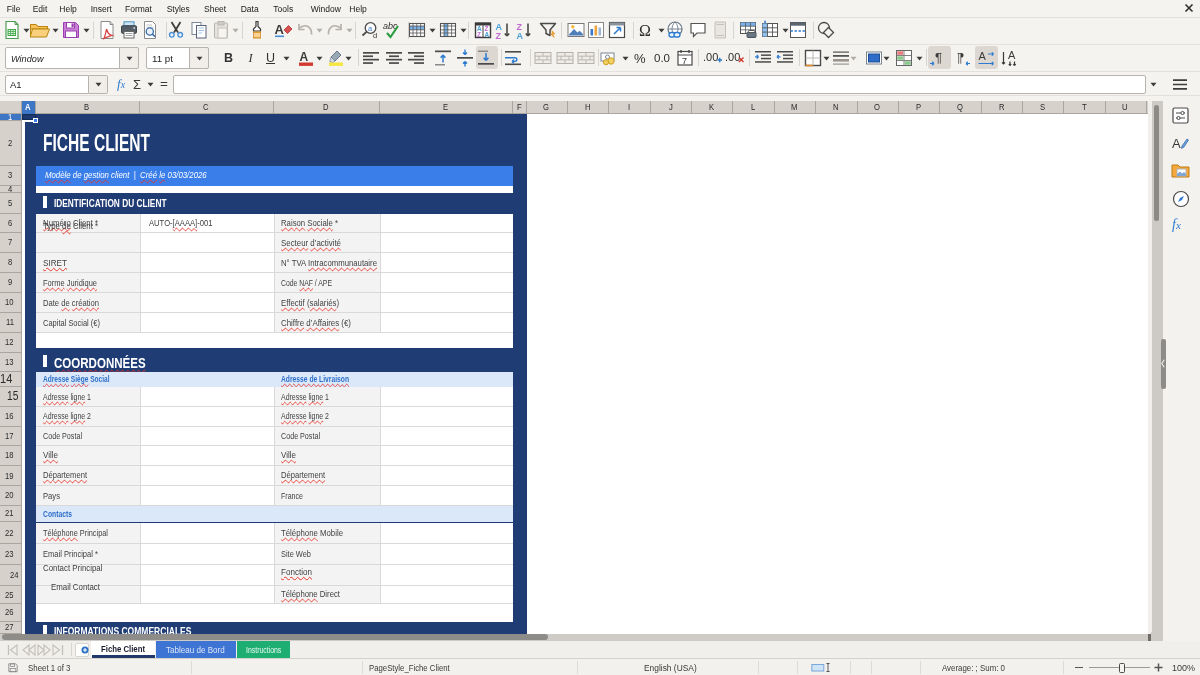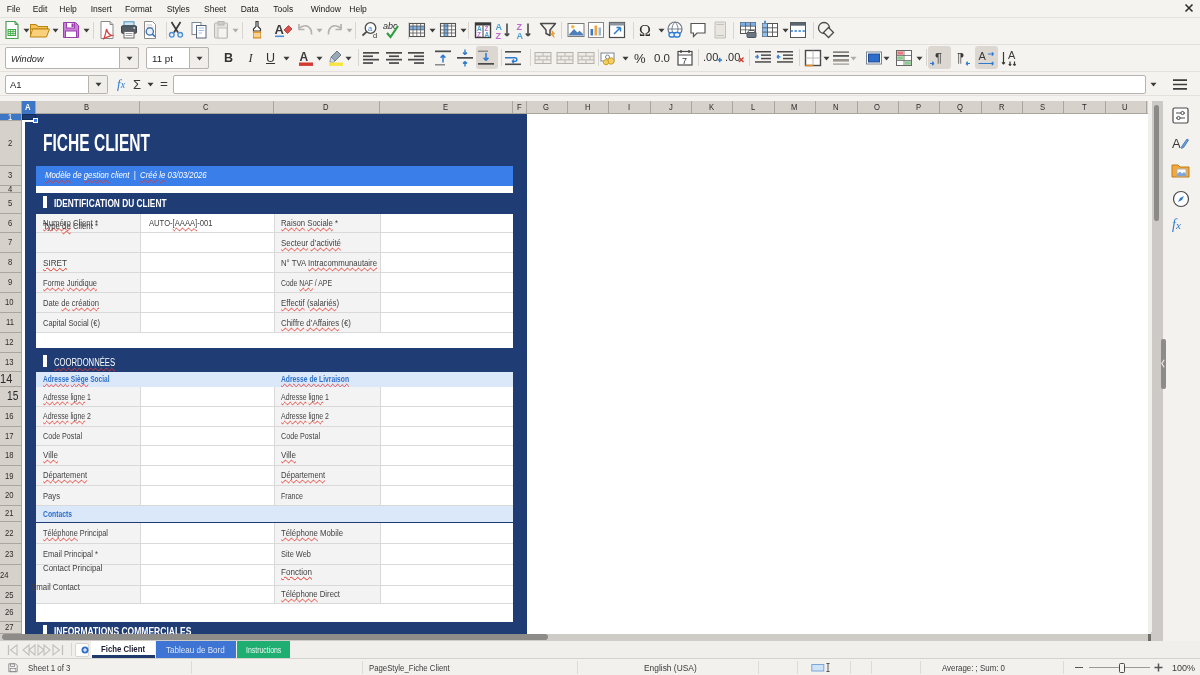--- a/index.html
+++ b/index.html
@@ -480,21 +480,21 @@
 <div class="a" style="left:0;top:372.2px;width:21.5px;height:15.1px;border-bottom:1px solid #aaa69f;border-right:1px solid #aaa69f;color:#2b2b2b;font-size:13px;text-align:left;line-height:14px"><span class="t" style="transform:scaleX(.85)">14</span></div>
 <div class="a" style="left:0;top:387.3px;width:21.5px;height:19.7px;border-bottom:1px solid #aaa69f;border-right:1px solid #aaa69f;color:#2b2b2b;font-size:12px;text-align:right;line-height:19px"><span class="t" style="transform:scaleX(.85)">15</span></div>
 <div class="a" style="left:0;top:407px;width:21.5px;height:19.5px;border-bottom:1px solid #aaa69f;border-right:1px solid #aaa69f;color:#2b2b2b;font-size:9px;text-align:center;line-height:18px"><span class="t" style="transform:scaleX(.85)">16</span></div>
 <div class="a" style="left:0;top:426.5px;width:21.5px;height:19.5px;border-bottom:1px solid #aaa69f;border-right:1px solid #aaa69f;color:#2b2b2b;font-size:9px;text-align:center;line-height:18px"><span class="t" style="transform:scaleX(.85)">17</span></div>
 <div class="a" style="left:0;top:446px;width:21.5px;height:19.5px;border-bottom:1px solid #aaa69f;border-right:1px solid #aaa69f;color:#2b2b2b;font-size:9px;text-align:center;line-height:18px"><span class="t" style="transform:scaleX(.85)">18</span></div>
 <div class="a" style="left:0;top:465.5px;width:21.5px;height:20.8px;border-bottom:1px solid #aaa69f;border-right:1px solid #aaa69f;color:#2b2b2b;font-size:9px;text-align:center;line-height:20px"><span class="t" style="transform:scaleX(.85)">19</span></div>
 <div class="a" style="left:0;top:486.3px;width:21.5px;height:20.0px;border-bottom:1px solid #aaa69f;border-right:1px solid #aaa69f;color:#2b2b2b;font-size:9px;text-align:center;line-height:19px"><span class="t" style="transform:scaleX(.85)">20</span></div>
 <div class="a" style="left:0;top:506.3px;width:21.5px;height:16.2px;border-bottom:1px solid #aaa69f;border-right:1px solid #aaa69f;color:#2b2b2b;font-size:9px;text-align:center;line-height:15px"><span class="t" style="transform:scaleX(.85)">21</span></div>
 <div class="a" style="left:0;top:522.5px;width:21.5px;height:21.0px;border-bottom:1px solid #aaa69f;border-right:1px solid #aaa69f;color:#2b2b2b;font-size:9px;text-align:center;line-height:20px"><span class="t" style="transform:scaleX(.85)">22</span></div>
 <div class="a" style="left:0;top:543.5px;width:21.5px;height:21.5px;border-bottom:1px solid #aaa69f;border-right:1px solid #aaa69f;color:#2b2b2b;font-size:9px;text-align:center;line-height:20px"><span class="t" style="transform:scaleX(.85)">23</span></div>
-<div class="a" style="left:0;top:565px;width:21.5px;height:20.5px;border-bottom:1px solid #aaa69f;border-right:1px solid #aaa69f;color:#2b2b2b;font-size:9px;text-align:left;line-height:20px"><span class="t" style="transform:scaleX(.85)">24</span></div>
+<div class="a" style="left:0;top:565px;width:21.5px;height:20.5px;border-bottom:1px solid #aaa69f;border-right:1px solid #aaa69f;color:#2b2b2b;font-size:9px;text-align:right;line-height:20px"><span class="t" style="transform:scaleX(.85)">24</span></div>
 <div class="a" style="left:0;top:585.5px;width:21.5px;height:18.5px;border-bottom:1px solid #aaa69f;border-right:1px solid #aaa69f;color:#2b2b2b;font-size:9px;text-align:center;line-height:18px"><span class="t" style="transform:scaleX(.85)">25</span></div>
 <div class="a" style="left:0;top:604px;width:21.5px;height:18.0px;border-bottom:1px solid #aaa69f;border-right:1px solid #aaa69f;color:#2b2b2b;font-size:9px;text-align:center;line-height:17px"><span class="t" style="transform:scaleX(.85)">26</span></div>
 <div class="a" style="left:0;top:622px;width:21.5px;height:12.0px;border-bottom:1px solid #aaa69f;border-right:1px solid #aaa69f;color:#2b2b2b;font-size:9px;text-align:center;line-height:11px"><span class="t" style="transform:scaleX(.85)">27</span></div>
 <div class="a" style="left:21.5px;top:114px;width:1126.5px;height:520px;background:#fff;overflow:hidden" id="grid">
 <div class="a" style="left:3.6999999999999993px;top:0;width:502.2px;height:520px;background:#1f3c74"></div>
 <div class="a" style="left:21.0px;top:18.19999999999999px;font-size:24px;font-weight:bold;color:#fff;line-height:22px"><span class="t" style="transform: scaleX(0.6472);">FICHE CLIENT</span></div>
 <div class="a" style="left:14.200000000000003px;top:52px;width:477.3px;height:20.30000000000001px;background:#3a7eea"></div>
 <div class="a" style="left:23.799999999999997px;top:56.30000000000001px;font-size:9.3px;font-style:italic;color:#fff"><span class="t" style="transform: scaleX(0.8414);"><span class="sq">Modèle</span> de <span class="sq">gestion</span> client&nbsp;&nbsp;|&nbsp;&nbsp;<span class="sq">Créé</span> <span class="sq">le</span> 03/03/2026</span></div>
 <div class="a" style="left:14.200000000000003px;top:72.30000000000001px;width:477.3px;height:7.199999999999989px;background:#fff"></div>
 <div class="a" style="left:21.200000000000003px;top:81.80000000000001px;width:4.5px;height:12.0px;background:#fff"></div>
@@ -559,21 +559,21 @@
 <div class="a" style="left:252.0px;top:199.08333333333337px;width:106.5px;height:19.92px;background:#f3f3f3;border-bottom:1px solid #d9d9d9;border-left:1px solid #d9d9d9"></div>
 <div class="a" style="left:358.5px;top:199.08333333333337px;width:133px;height:19.92px;background:#fff;border-bottom:1px solid #d9d9d9;border-left:1px solid #d9d9d9"></div>
 <div class="a" style="left:21.5px;top:199.08333333333337px;height:19.92px;display:flex;align-items:center;padding-bottom:2px;font-size:9.4px;color:#3f3f3f">
       <span class="t" style="transform: scaleX(0.7984);">Capital Social (€)</span>
     </div>
 <div class="a" style="left:259.5px;top:199.08333333333337px;height:19.92px;display:flex;align-items:center;padding-bottom:2px;font-size:9.4px;color:#3f3f3f">
       <span class="t" style="transform: scaleX(0.8429);"><span class="sq">Chiffre</span> <span class="sq">d’Affaires</span> (€)</span>
     </div>
 <div class="a" style="left:14.200000000000003px;top:219px;width:477.3px;height:15.199999999999989px;background:#fff"></div>
 <div class="a" style="left:21.200000000000003px;top:240.5px;width:4.5px;height:12.0px;background:#fff"></div>
-<div class="a" style="left:32.1px;top:242.0px;height:12.0px;display:flex;align-items:center;font-size:10px;font-weight:normal;color:#fff">
+<div class="a" style="left:32.1px;top:242.0px;height:12.0px;display:flex;align-items:center;font-size:15px;font-weight:bold;color:#fff">
       <span class="t" style="transform: scaleX(0.7691);"><span class="sq">COORDONNÉES</span></span>
     </div>
 <div class="a" style="left:14.200000000000003px;top:257.7px;width:477.3px;height:15.600000000000023px;background:#dbe8fa"></div>
 <div class="a" style="left:21.5px;top:257.7px;height:15.600000000000023px;display:flex;align-items:center;padding-bottom:2px;font-size:9.8px;font-weight:bold;color:#2e6fc8">
       <span class="t" style="transform: scaleX(0.6708);"><span class="sq">Adresse</span> <span class="sq">Siège</span> Social</span>
     </div>
 <div class="a" style="left:259.5px;top:257.7px;height:15.600000000000023px;display:flex;align-items:center;padding-bottom:2px;font-size:9.8px;font-weight:bold;color:#2e6fc8">
       <span class="t" style="transform: scaleX(0.6861);"><span class="sq">Adresse de Livraison</span></span>
     </div>
 <div class="a" style="left:14.200000000000003px;top:273.3px;width:104.3px;height:19.70px;background:#f3f3f3;border-bottom:1px solid #d9d9d9"></div>
@@ -667,21 +667,21 @@
 <div class="a" style="left:21.5px;top:451px;height:20.50px;display:flex;align-items:center;padding-bottom:16px;font-size:9.4px;color:#3f3f3f">
       <span class="t" style="transform: scaleX(0.8395);">Contact Principal</span>
     </div>
 <div class="a" style="left:259.5px;top:451px;height:20.50px;display:flex;align-items:center;padding-bottom:8px;font-size:9.4px;color:#3f3f3f">
       <span class="t" style="transform: scaleX(0.8619);"><span class="sq">Fonction</span></span>
     </div>
 <div class="a" style="left:14.200000000000003px;top:471.5px;width:104.3px;height:18.50px;background:#f3f3f3;border-bottom:1px solid #d9d9d9"></div>
 <div class="a" style="left:118.5px;top:471.5px;width:133.5px;height:18.50px;background:#fff;border-bottom:1px solid #d9d9d9;border-left:1px solid #d9d9d9"></div>
 <div class="a" style="left:252.0px;top:471.5px;width:106.5px;height:18.50px;background:#f3f3f3;border-bottom:1px solid #d9d9d9;border-left:1px solid #d9d9d9"></div>
 <div class="a" style="left:358.5px;top:471.5px;width:133px;height:18.50px;background:#fff;border-bottom:1px solid #d9d9d9;border-left:1px solid #d9d9d9"></div>
-<div class="a" style="left:9px;top:471.5px;height:18.50px;display:flex;align-items:center;padding-bottom:16px;font-size:9.4px;color:#3f3f3f">
+<div class="a" style="left:29px;top:471.5px;height:18.50px;display:flex;align-items:center;padding-bottom:16px;font-size:9.4px;color:#3f3f3f">
       <span class="t" style="transform: scaleX(0.8396);">Email Contact</span>
     </div>
 <div class="a" style="left:259.5px;top:471.5px;height:18.50px;display:flex;align-items:center;padding-bottom:2px;font-size:9.4px;color:#3f3f3f">
       <span class="t" style="transform: scaleX(0.8263);"><span class="sq">Téléphone</span> Direct</span>
     </div>
 <div class="a" style="left:14.200000000000003px;top:490px;width:477.3px;height:18px;background:#fff"></div>
 <div class="a" style="left:21.200000000000003px;top:510.6px;width:4.5px;height:11.399999999999977px;background:#fff"></div>
 <div class="a" style="left:32.1px;top:512.1px;height:11.399999999999977px;display:flex;align-items:center;font-size:10.4px;font-weight:bold;color:#fff">
       <span class="t" style="transform: scaleX(0.8194);">INFORMATIONS COMMERCIALES</span>
     </div>

